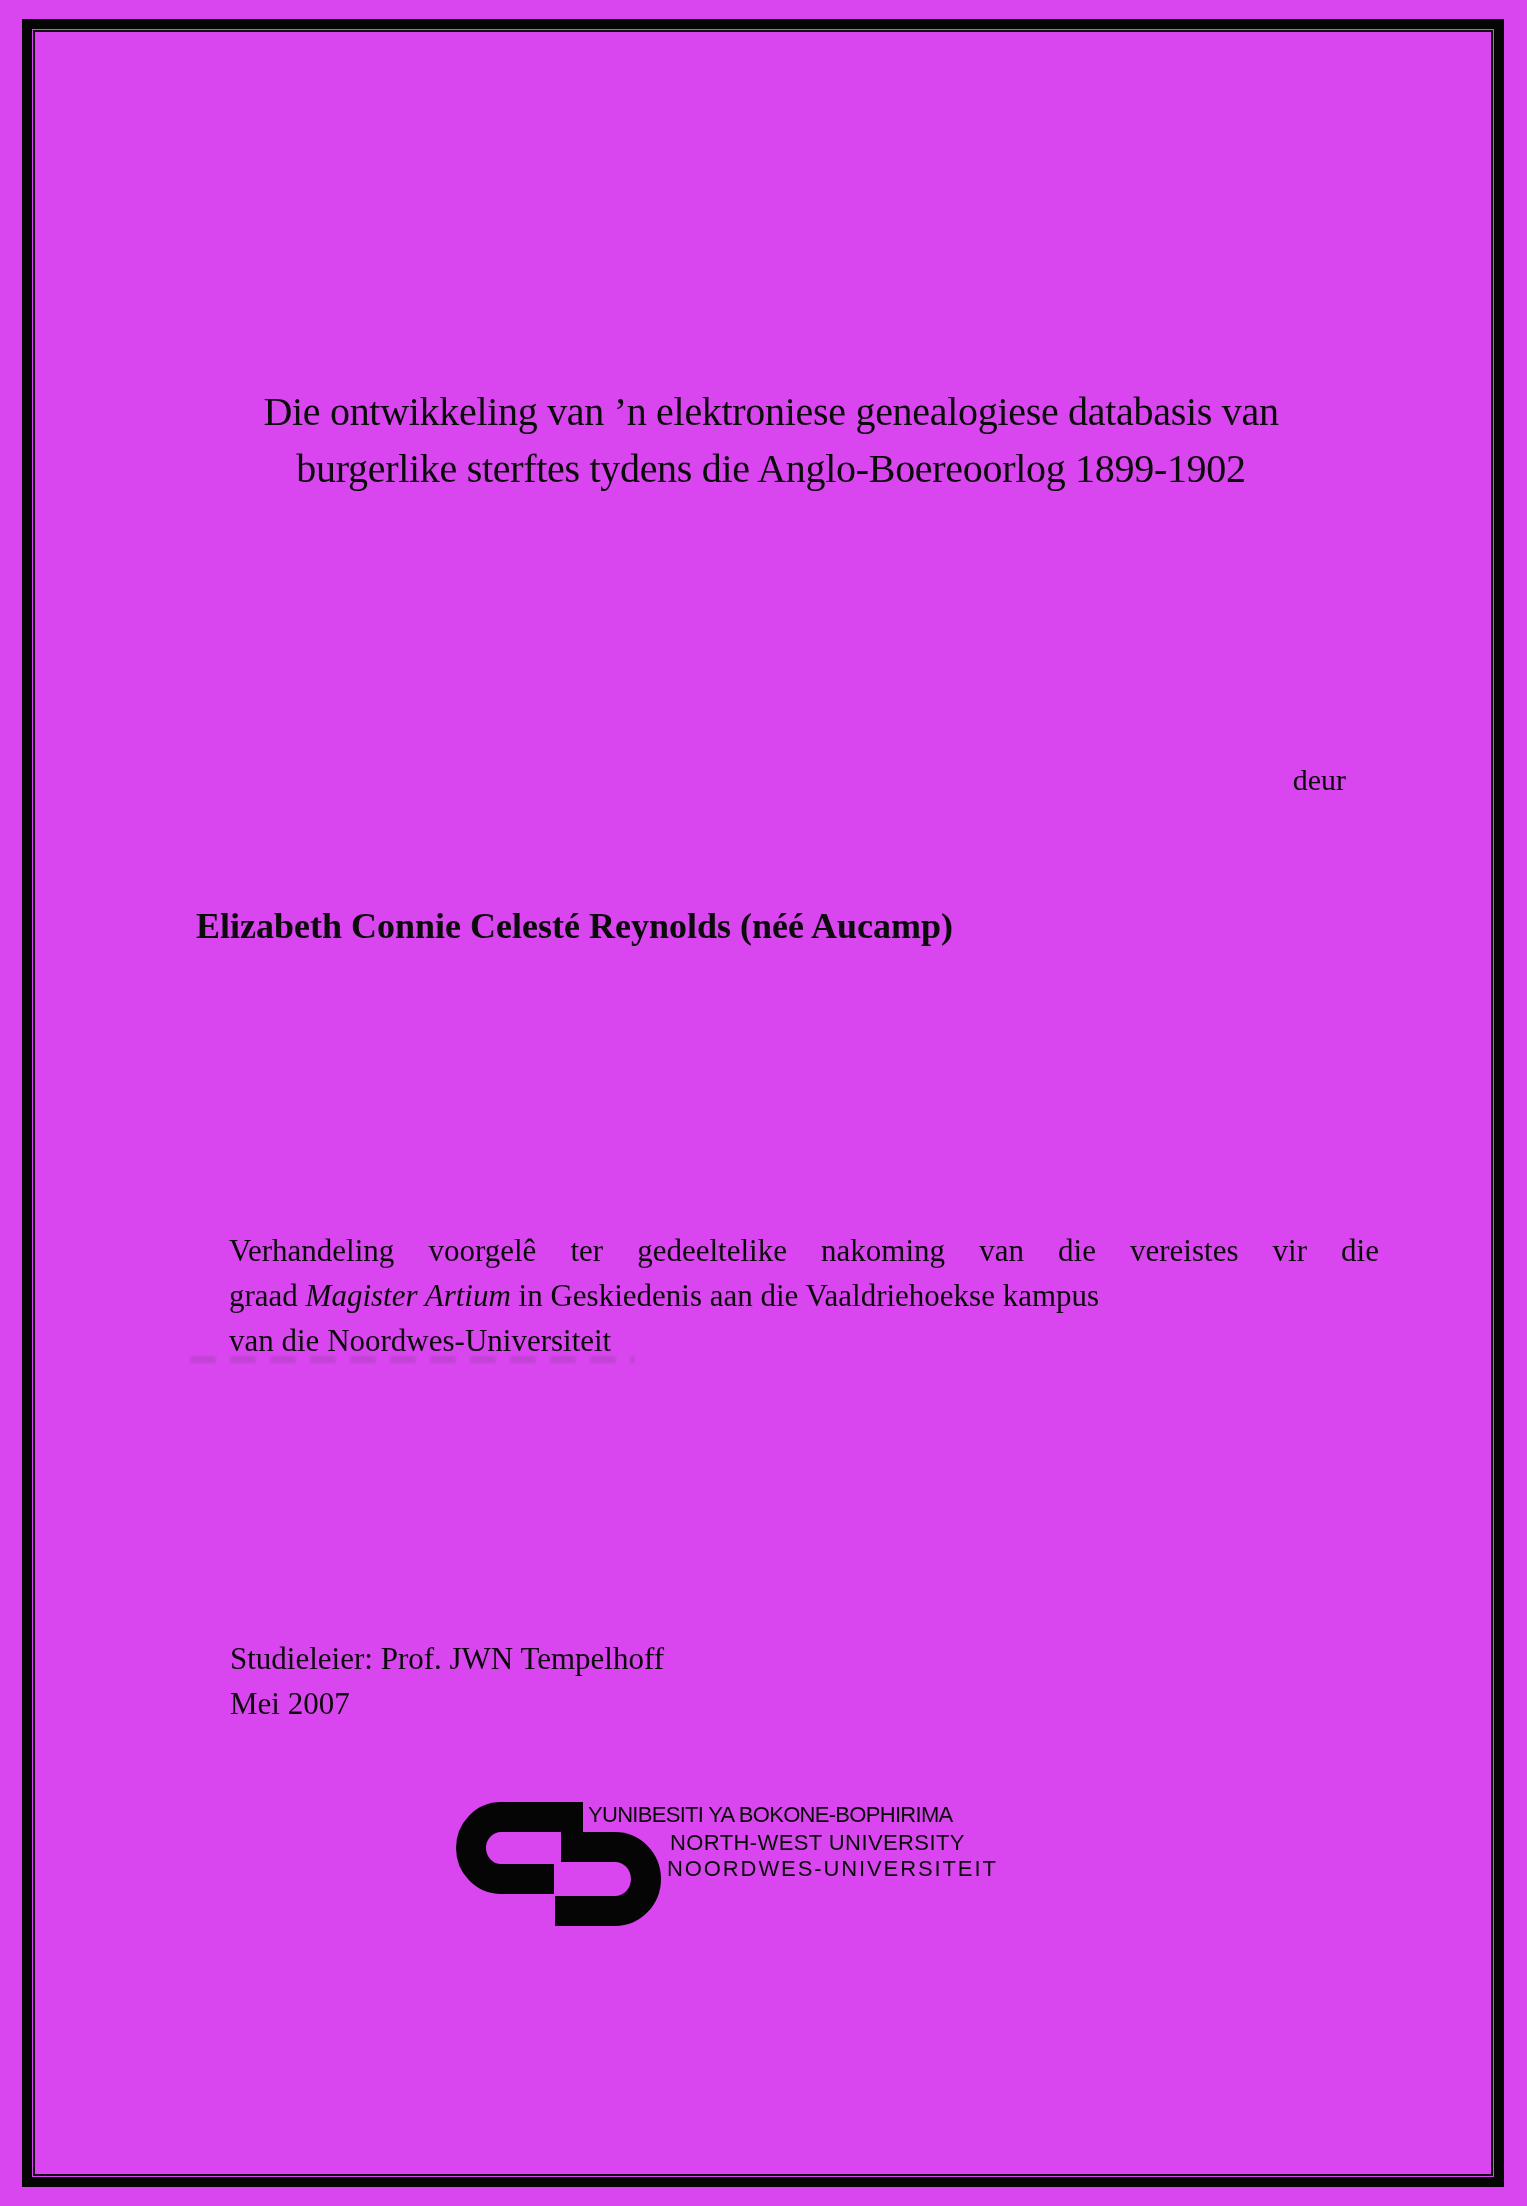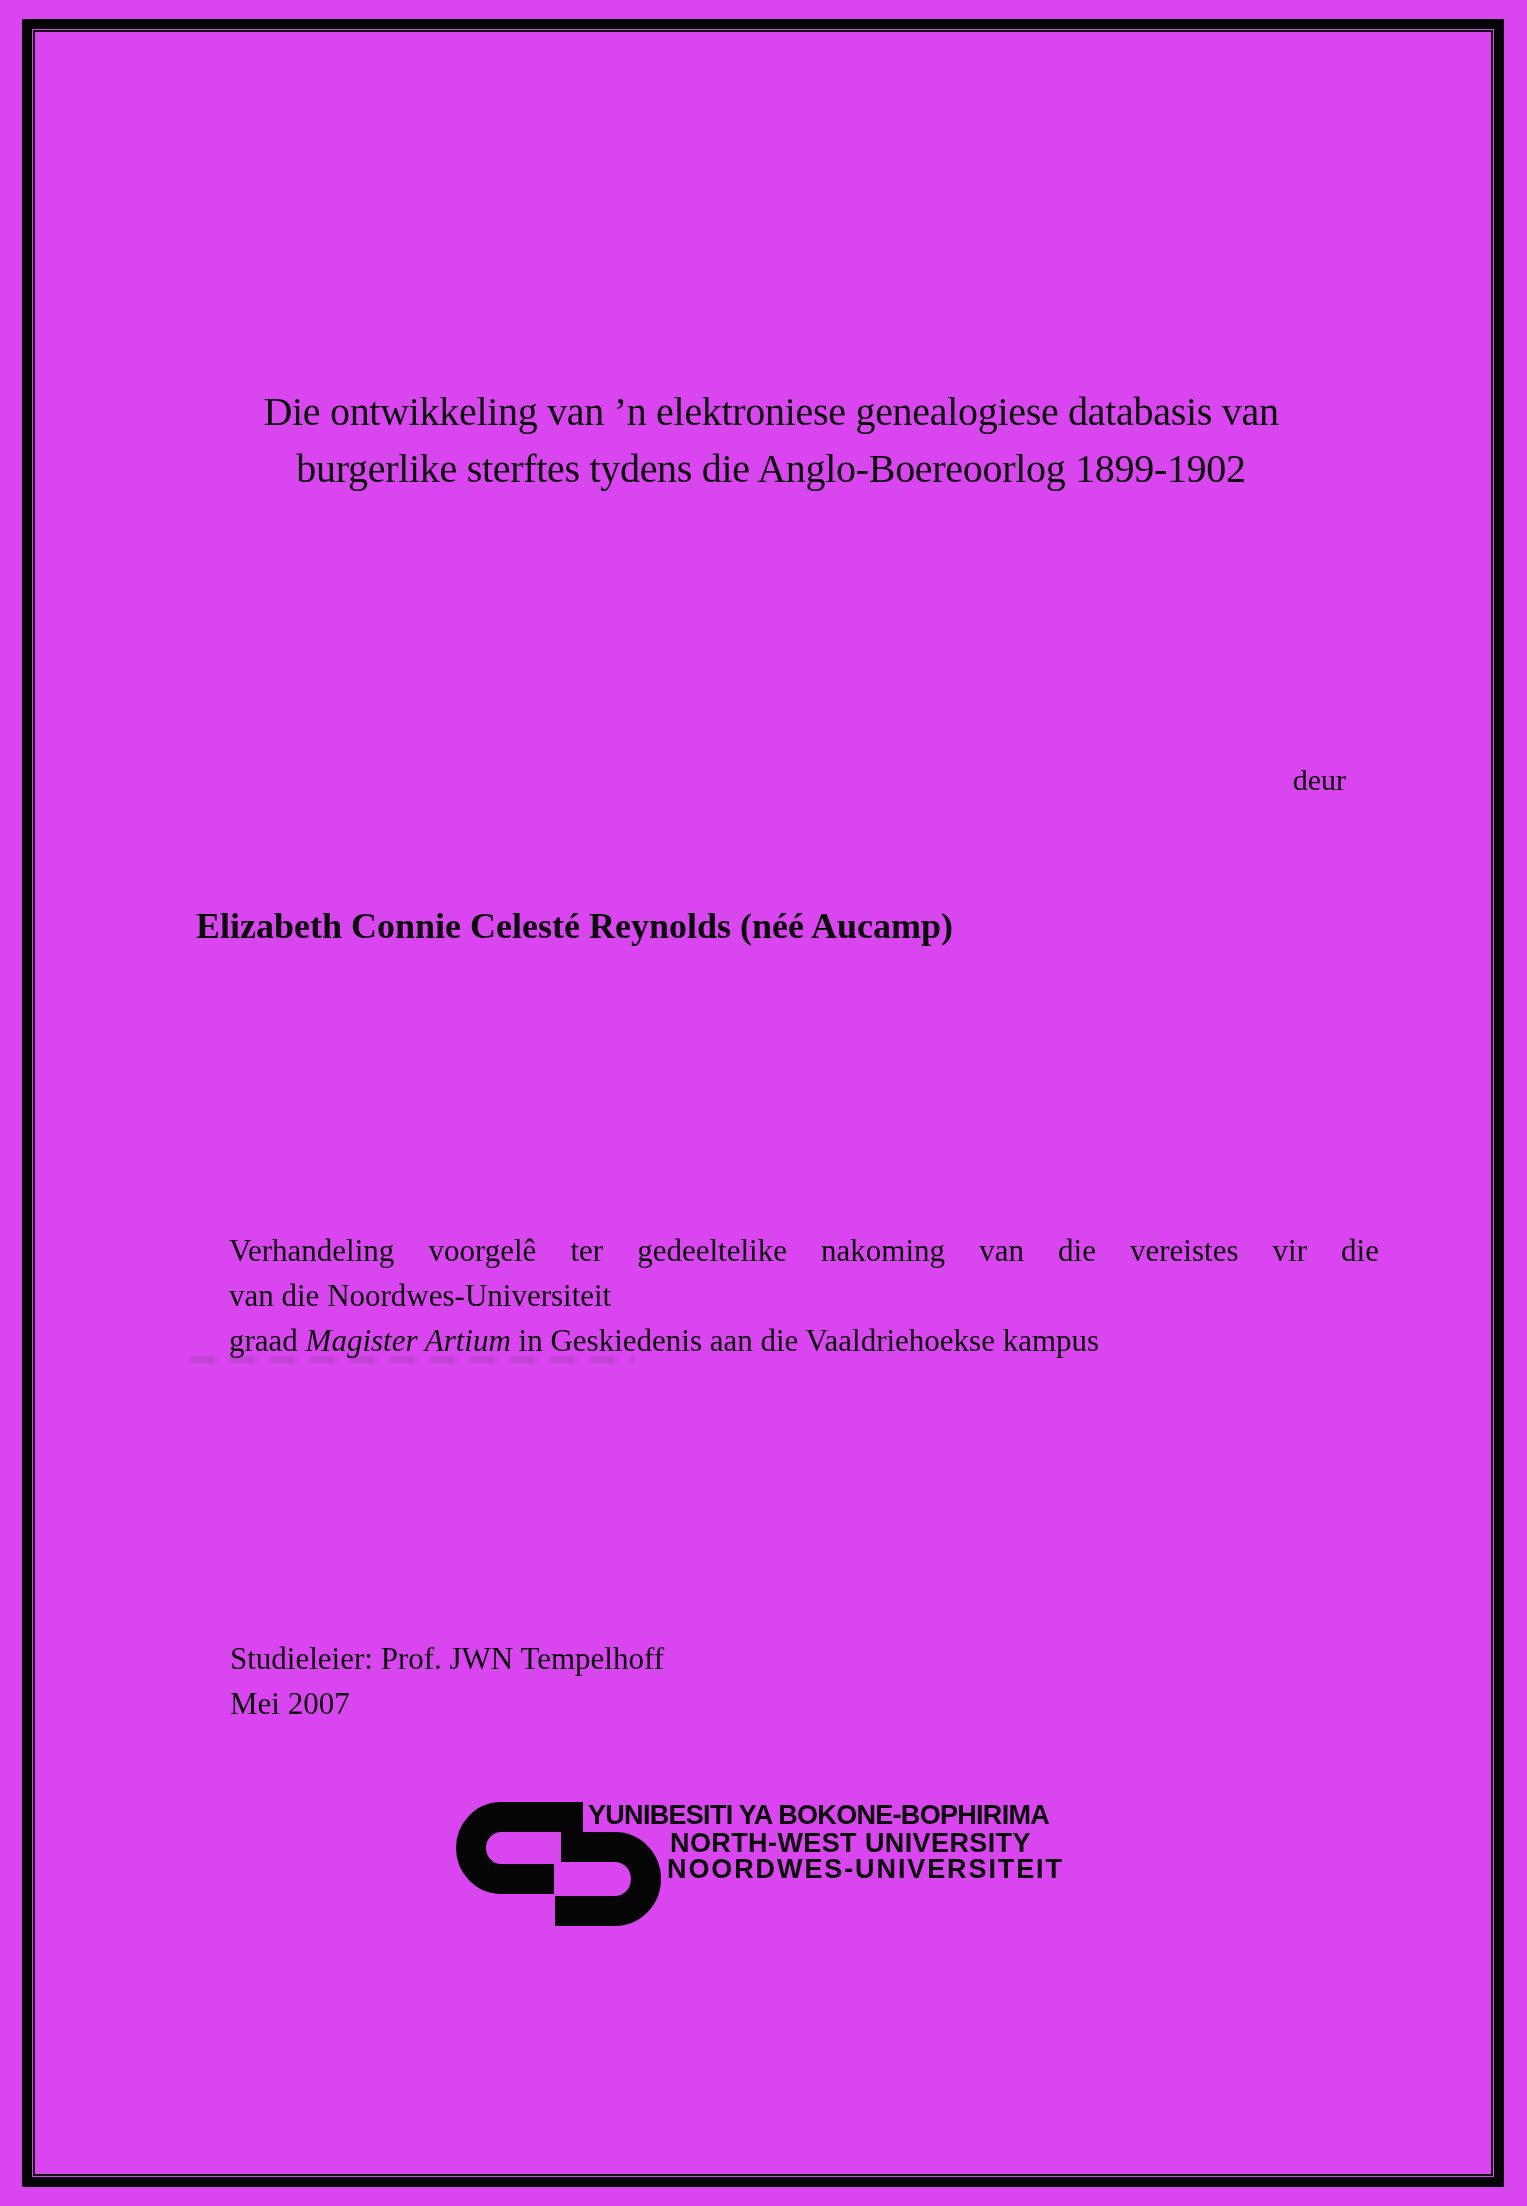--- a/index.html
+++ b/index.html
@@ -96,22 +96,22 @@
   }
   
   .logo-mark {
     position: absolute;
     left: 455px;
     top: 1795px;
   }
   .logo-line {
     position: absolute;
     font-family: "Liberation Sans", "DejaVu Sans", sans-serif;
-    font-weight: 700;
-    font-size: 27px;
+    font-weight: 400;
+    font-size: 22px;
     line-height: 28px;
     color: #0a0a0a;
     white-space: nowrap;
   }
   .logo-line-1 { left: 588px; top: 1801px; letter-spacing: -0.7px; }
   .logo-line-2 { left: 670px; top: 1829px; letter-spacing: 0.4px; }
   .logo-line-3 { left: 667px; top: 1855px; letter-spacing: 1.9px; }
 </style>
 </head>
 <body>
@@ -125,22 +125,22 @@
   <div class="block col title-line title-1">Die ontwikkeling van ’n elektroniese genealogiese databasis van</div>
 
   <div class="block col title-line title-2">burgerlike sterftes tydens die Anglo-Boereoorlog 1899-1902</div>
 
   <div class="block col byline">deur</div>
 
   <div class="block col author">Elizabeth Connie Celesté Reynolds (néé Aucamp)</div>
 
   <div class="block col statement">
     <div class="just">Verhandeling voorgelê ter gedeeltelike nakoming van die vereistes vir die</div>
+    <div><span>graad </span><i>Magister Artium</i><span> in Geskiedenis aan die Vaaldriehoekse kampus</span></div>
     <div>van die Noordwes-Universiteit</div>
-    <div><span>graad </span><i>Magister Artium</i><span> in Geskiedenis aan die Vaaldriehoekse kampus</span></div>
   </div>
 
   <div class="scan-smudge"></div>
 
   <div class="block col supervisor-block">
     <div>Studieleier: Prof. JWN Tempelhoff</div>
     <div>Mei 2007</div>
   </div>
 
   <svg class="logo-mark" width="210" height="138" viewBox="0 0 210 138">

